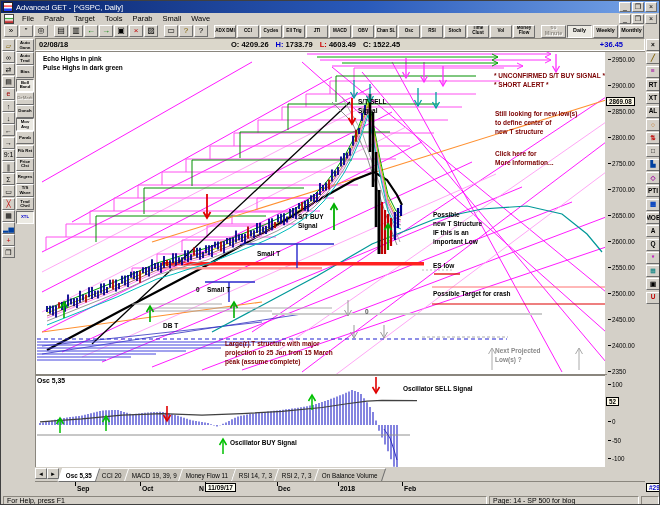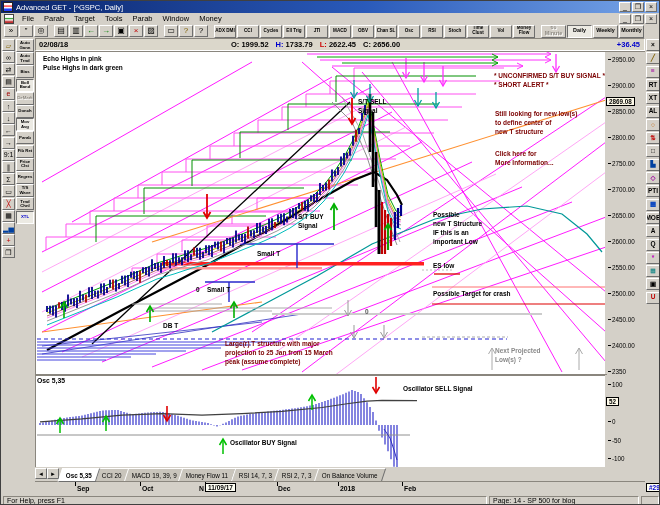--- a/index.html
+++ b/index.html
@@ -19,21 +19,21 @@
   .pressed{border-color:#6e6e6e #ffffff #ffffff #6e6e6e !important;background:#eceae3 !important;}
   .disabled{color:#8e8a82 !important;text-shadow:1px 1px 0 #fff;}
   .tbtn{width:14px;height:12px;font-size:8px;line-height:1;}
   .study-btn{width:22px;height:13px;font-size:4.6px;font-weight:bold;text-align:center;line-height:1.05;}
   .period-btn{width:25px;height:13px;font-size:5.4px;font-weight:bold;text-align:center;line-height:1.05;}
   .tsep{width:4px;height:12px;}
   
   .quotebar{left:34px;top:37px;width:610px;height:13px;background:#dbd7cb;border:1px solid;border-color:#8a867e #fff #fff #8a867e;box-sizing:border-box;font-size:7.5px;font-weight:bold;color:#000;display:flex;align-items:center;}
   .qdate{margin-left:3px;}
   .qmid{position:absolute;left:195px;display:flex;gap:7px;}
-  .qchange{position:absolute;right:4px;color:#0000cc;}
+  .qchange{position:absolute;right:21px;color:#0000cc;}
   .lblH{color:#0000cc;} .lblL{color:#cc0000;}
   
   .leftcol{left:0;top:37px;width:34px;height:457px;background:#d4d0c8;}
   .licon{position:absolute;left:1px;width:13px;height:12px;font-size:7px;line-height:1;}
   .lstudy{position:absolute;left:15px;width:18px;height:13px;font-size:4.3px;font-weight:bold;line-height:1;text-align:center;}
   
   .rightstrip{left:644px;top:37px;width:16px;height:457px;background:#d4d0c8;}
   .ricon{position:absolute;left:1px;width:14px;height:12px;font-size:6.5px;font-weight:bold;line-height:1;}
   
   .chartbox{left:34px;top:50px;width:570px;height:322px;background:#fff;border:1px solid #8a867e;box-sizing:content-box;}
@@ -75,22 +75,22 @@
   </div>
 
   <div class="abs menubar">
     <span class="childicon"></span>
     <span id="menu-items" style="display:flex;">
         <span class="menu-item">File</span>
         <span class="menu-item">Parab</span>
         <span class="menu-item">Target</span>
         <span class="menu-item">Tools</span>
         <span class="menu-item">Parab</span>
-        <span class="menu-item">Window</span>
-        <span class="menu-item">Money</span>
+        <span class="menu-item">Small</span>
+        <span class="menu-item">Wave</span>
       </span>
   </div>
   <div class="mdibtns">
     <div class="wbtn b3">_</div>
     <div class="wbtn b3">❒</div>
     <div class="wbtn b3">×</div>
   </div>
 
   <div class="abs toolbar" id="toolbar">
       <button class="tbtn b3" style="color: rgb(0, 0, 0);">»</button>
@@ -126,24 +126,24 @@
       <span class="tsep"></span>
       <button class="period-btn b3 disabled">60 Minute</button>
       <button class="period-btn b3 pressed">Daily</button>
       <button class="period-btn b3">Weekly</button>
       <button class="period-btn b3">Monthly</button>
     </div>
 
   <div class="abs quotebar">
     <span class="qdate">02/08/18</span>
     <span class="qmid">
-      <span><span class="lblO">O:</span> <span>1999.52</span></span>
+      <span><span class="lblO">O:</span> <span>4209.26</span></span>
       <span><span class="lblH">H:</span> <span>1733.79</span></span>
-      <span><span class="lblL">L:</span> <span>2622.45</span></span>
-      <span><span>C:</span> <span>2656.00</span></span>
+      <span><span class="lblL">L:</span> <span>4603.49</span></span>
+      <span><span>C:</span> <span>1522.45</span></span>
     </span>
     <span class="qchange">+36.45</span>
   </div>
 
   <div class="abs leftcol" id="leftcol">
       <button class="licon b3" style="top: 1px; color: rgb(128, 96, 0);">▱</button>
       <button class="licon b3" style="top: 13.2px; color: rgb(0, 0, 0);">∞</button>
       <button class="licon b3" style="top: 25.4px; color: rgb(0, 0, 0);">⇄</button>
       <button class="licon b3" style="top: 37.6px; color: rgb(0, 0, 0);">▤</button>
       <button class="licon b3" style="top: 49.8px; color: rgb(160, 0, 0);">e</button>

